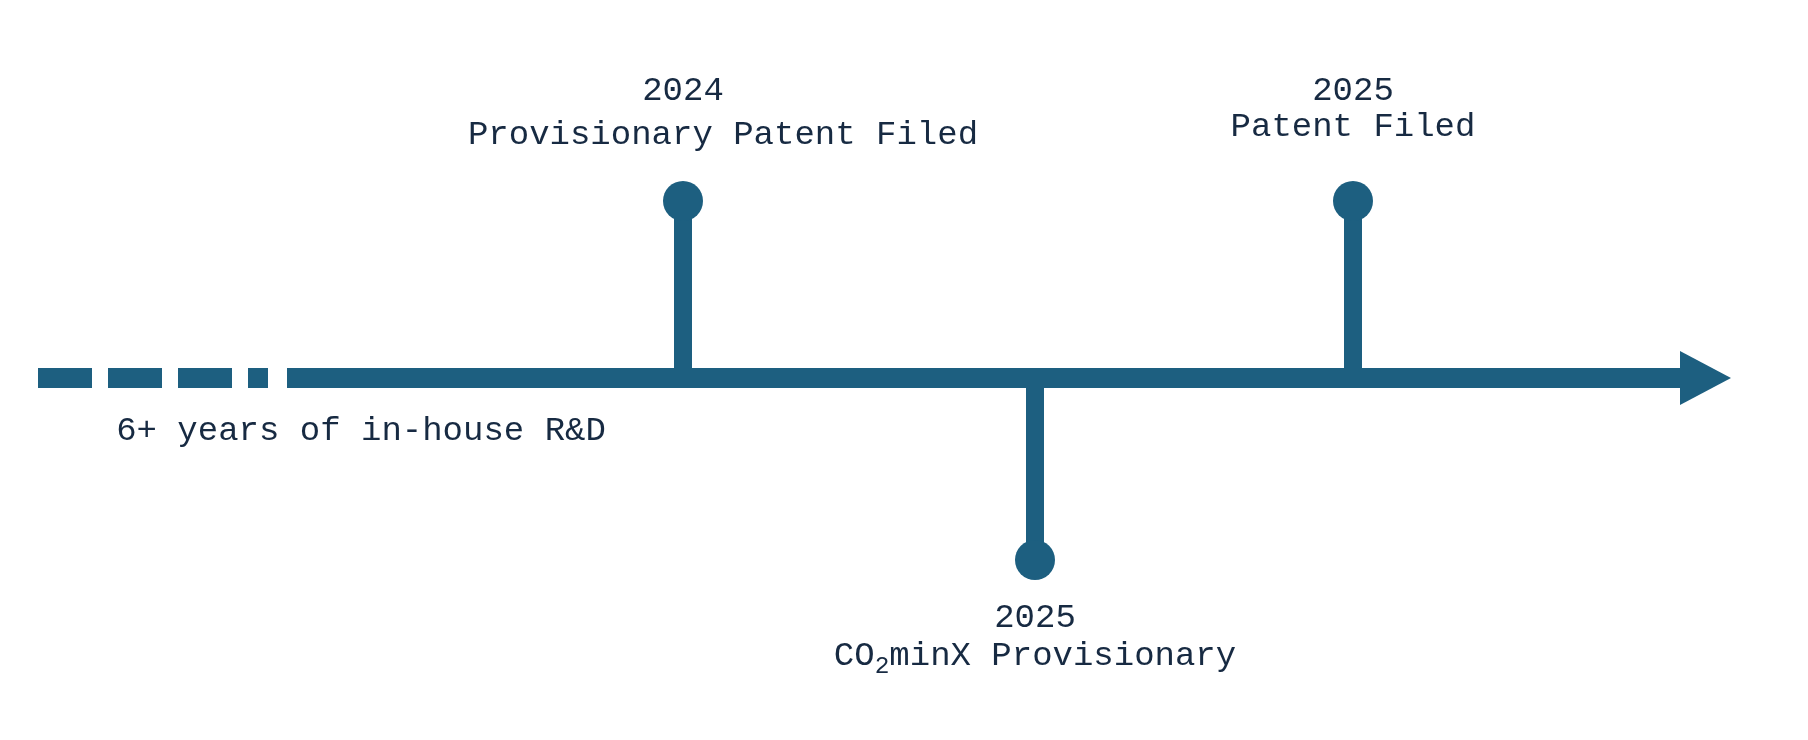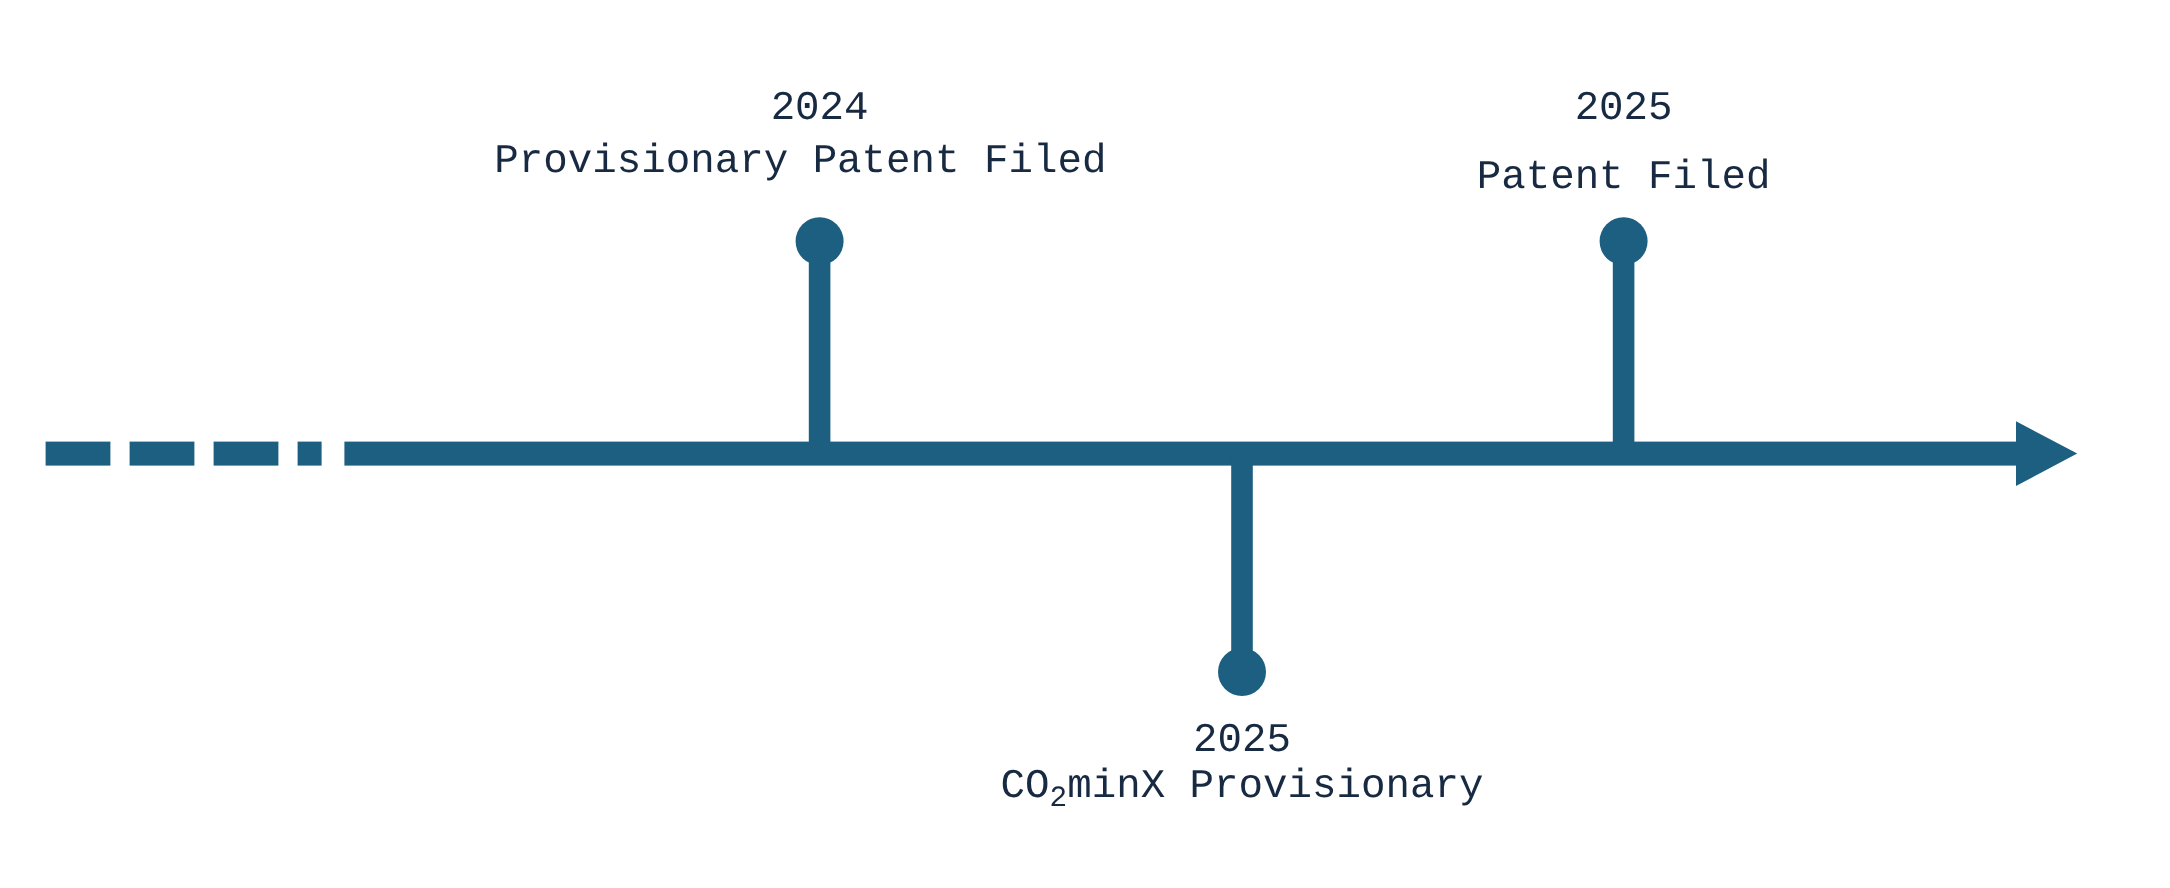--- a/index.html
+++ b/index.html
@@ -46,21 +46,22 @@
       <rect x="248" y="368" width="20" height="20" fill="#1d5f80"></rect>
       <rect x="287" y="368" width="1397" height="20" fill="#1d5f80"></rect>
       <polygon points="1680,351 1680,405 1731,378" fill="#1d5f80"></polygon>
       <rect x="674" y="201" width="18" height="177" fill="#1d5f80"></rect>
       <circle cx="683" cy="201" r="20" fill="#1d5f80"></circle>
       <rect x="1344" y="201" width="18" height="177" fill="#1d5f80"></rect>
       <circle cx="1353" cy="201" r="20" fill="#1d5f80"></circle>
       <rect x="1026" y="378" width="18" height="182" fill="#1d5f80"></rect>
       <circle cx="1035" cy="560" r="20" fill="#1d5f80"></circle>
     </svg>
+  <div id="rd-label" class="label" style="left:361px; top:414px;">6+ years of in-house R&amp;D</div>
   <div id="milestone-labels">
       <div class="label" style="left: 683px; top: 74px;">2024</div>
-      <div class="label" style="left: 667px; top: 118px;"><span>Provisionary Patent Filed</span></div>
+      <div class="label" style="left: 723px; top: 118px;"><span>Provisionary Patent Filed</span></div>
       <div class="label" style="left: 1353px; top: 74px;">2025</div>
-      <div class="label" style="left: 1353px; top: 132px;"><span>Patent Filed</span></div>
+      <div class="label" style="left: 1353px; top: 110px;"><span>Patent Filed</span></div>
       <div class="label" style="left: 1035px; top: 601px;">2025</div>
       <div class="label" style="left: 1035px; top: 639px;"><span>CO</span><sub>2</sub><span>minX Provisionary</span></div>
     </div>
 </div>
 
 </body></html>

